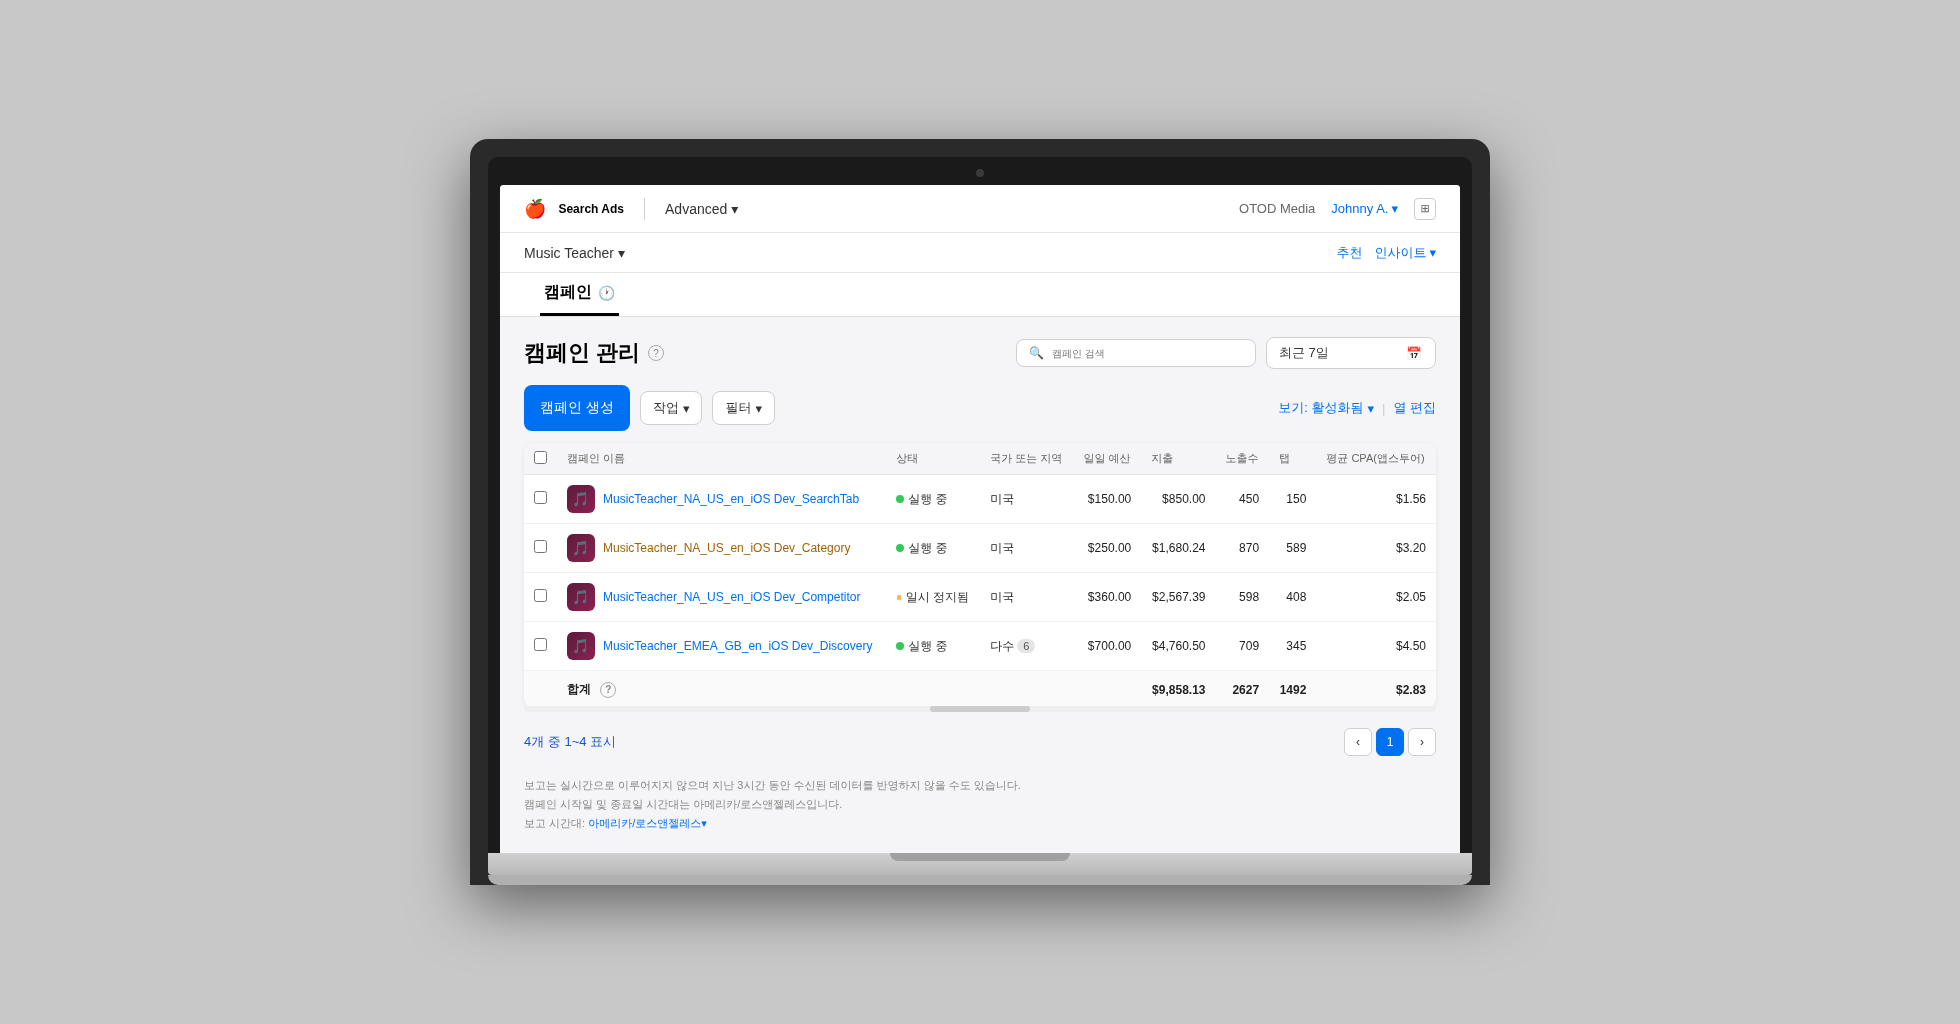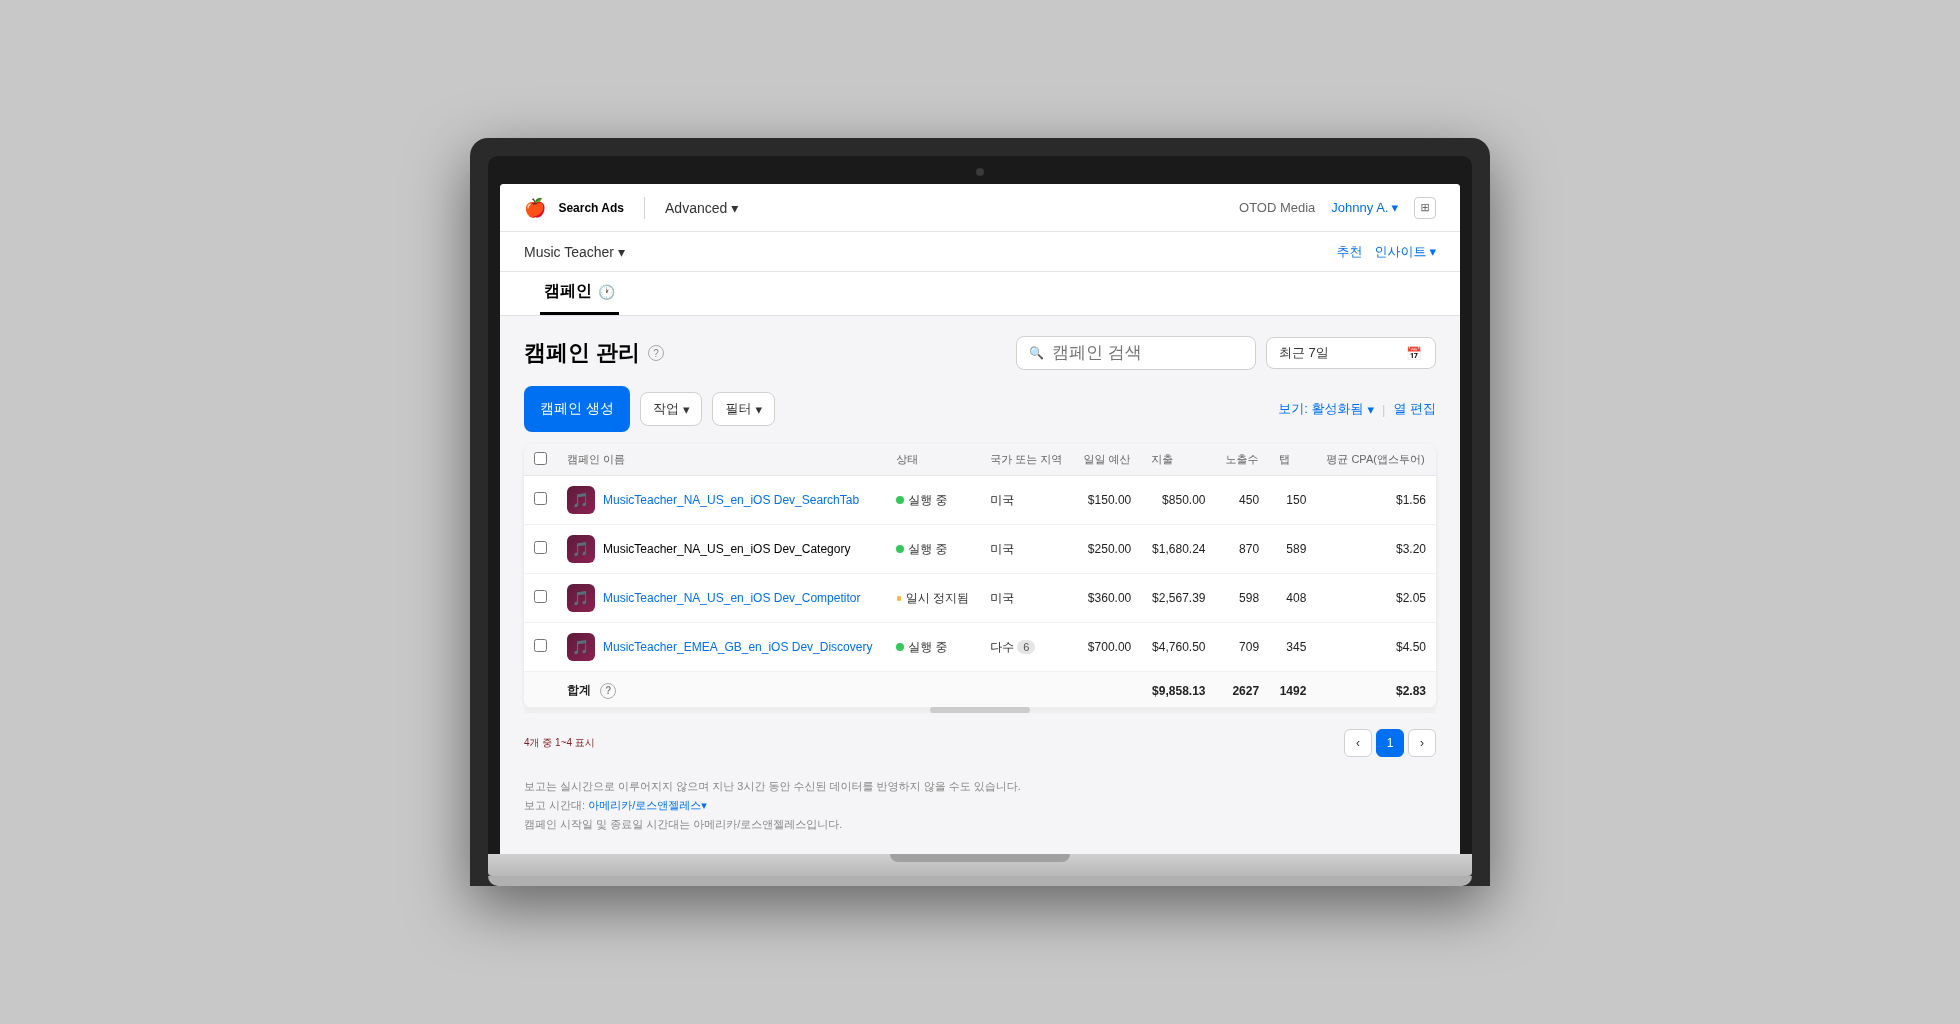--- a/index.html
+++ b/index.html
@@ -237,21 +237,21 @@
       border: 1px solid #d0d0d0;
       border-radius: 8px;
       padding: 6px 12px;
       gap: 8px;
       background: #fff;
       width: 240px;
     }
     .search-input {
       border: none;
       outline: none;
-      font-size: 17px;
+      font-size: 10px;
       color: #be185d;
       width: 100%;
       background: transparent;
     }
     .search-icon-svg {
       color: #aaa;
       font-size: 12px;
     }
     .date-picker {
       display: flex;
@@ -414,22 +414,22 @@
     }
 
     .pagination-area {
       display: flex;
       justify-content: space-between;
       align-items: center;
       margin-top: 12px;
       padding: 4px 0;
     }
     .record-count {
-      font-size: 10px;
-      color: #7f1d1d;
+      font-size: 13px;
+      color: #1d4ed8;
     }
     .pagination-btns {
       display: flex;
       align-items: center;
       gap: 4px;
     }
     .page-btn {
       width: 28px; height: 28px;
       border: 1px solid #d0d0d0;
       border-radius: 6px;
@@ -603,21 +603,21 @@
                     <td class="text-right">$850.00</td>
                     <td class="text-right">450</td>
                     <td class="text-right">150</td>
                     <td class="text-right">$1.56</td>
                   </tr>
                   <tr>
                     <td class="checkbox-cell"><input type="checkbox" style=""></td>
                     <td>
                       <div class="campaign-name-cell">
       <div class="app-icon">🎵</div>
-      <span style="cursor:pointer; color:#000000;">MusicTeacher_NA_US_en_iOS Dev_Category</span>
+      <span style="cursor:pointer; color:#a16207;">MusicTeacher_NA_US_en_iOS Dev_Category</span>
     </div>
                     </td>
                     <td>
                       <div class="status-text"><span class="status-dot status-running"></span>실행 중</div>
                     </td>
                     <td>미국</td>
                     <td class="text-right">$250.00</td>
                     <td class="text-right">$1,680.24</td>
                     <td class="text-right">870</td>
                     <td class="text-right">589</td>
@@ -682,27 +682,27 @@
               <span class="record-count">4개 중 1~4 표시</span>
               <div class="pagination-btns">
                 <button class="page-btn">‹</button>
                 <button class="page-btn active">1</button>
                 <button class="page-btn">›</button>
               </div>
             </div>
 
             <div class="footer-notes">
               <div>보고는 실시간으로 이루어지지 않으며 지난 3시간 동안 수신된 데이터를 반영하지 않을 수도 있습니다.</div>
+              <div>캠페인 시작일 및 종료일 시간대는 아메리카/로스앤젤레스입니다.</div>
               <div>
                 <span>보고 시간대: </span>
                 <a class="footer-link">
                   <span>아메리카/로스앤젤레스</span>▾
                 </a>
               </div>
-              <div>캠페인 시작일 및 종료일 시간대는 아메리카/로스앤젤레스입니다.</div>
             </div>
 
           </div>
         </div>
       </div>
     </div>
     <div class="laptop-base"></div>
     <div class="laptop-foot"></div>
   </div>
 </div>

